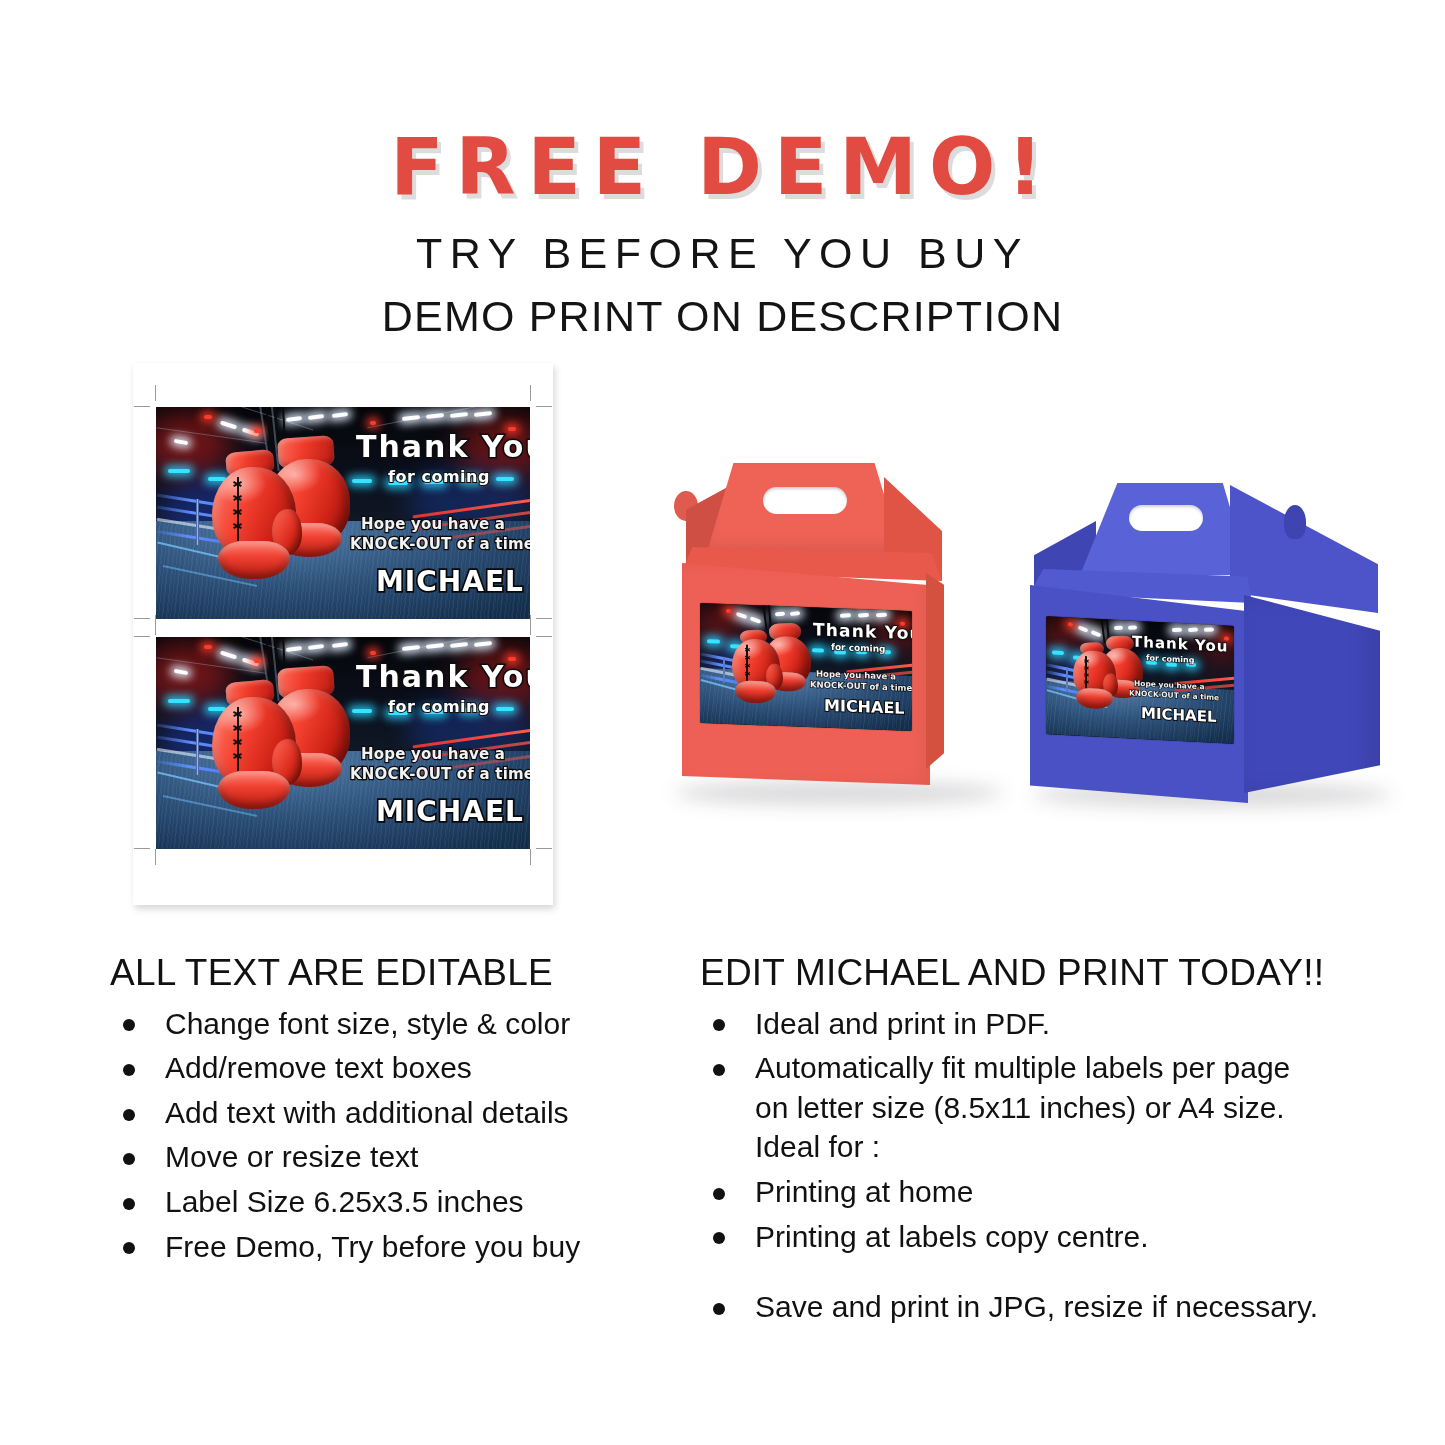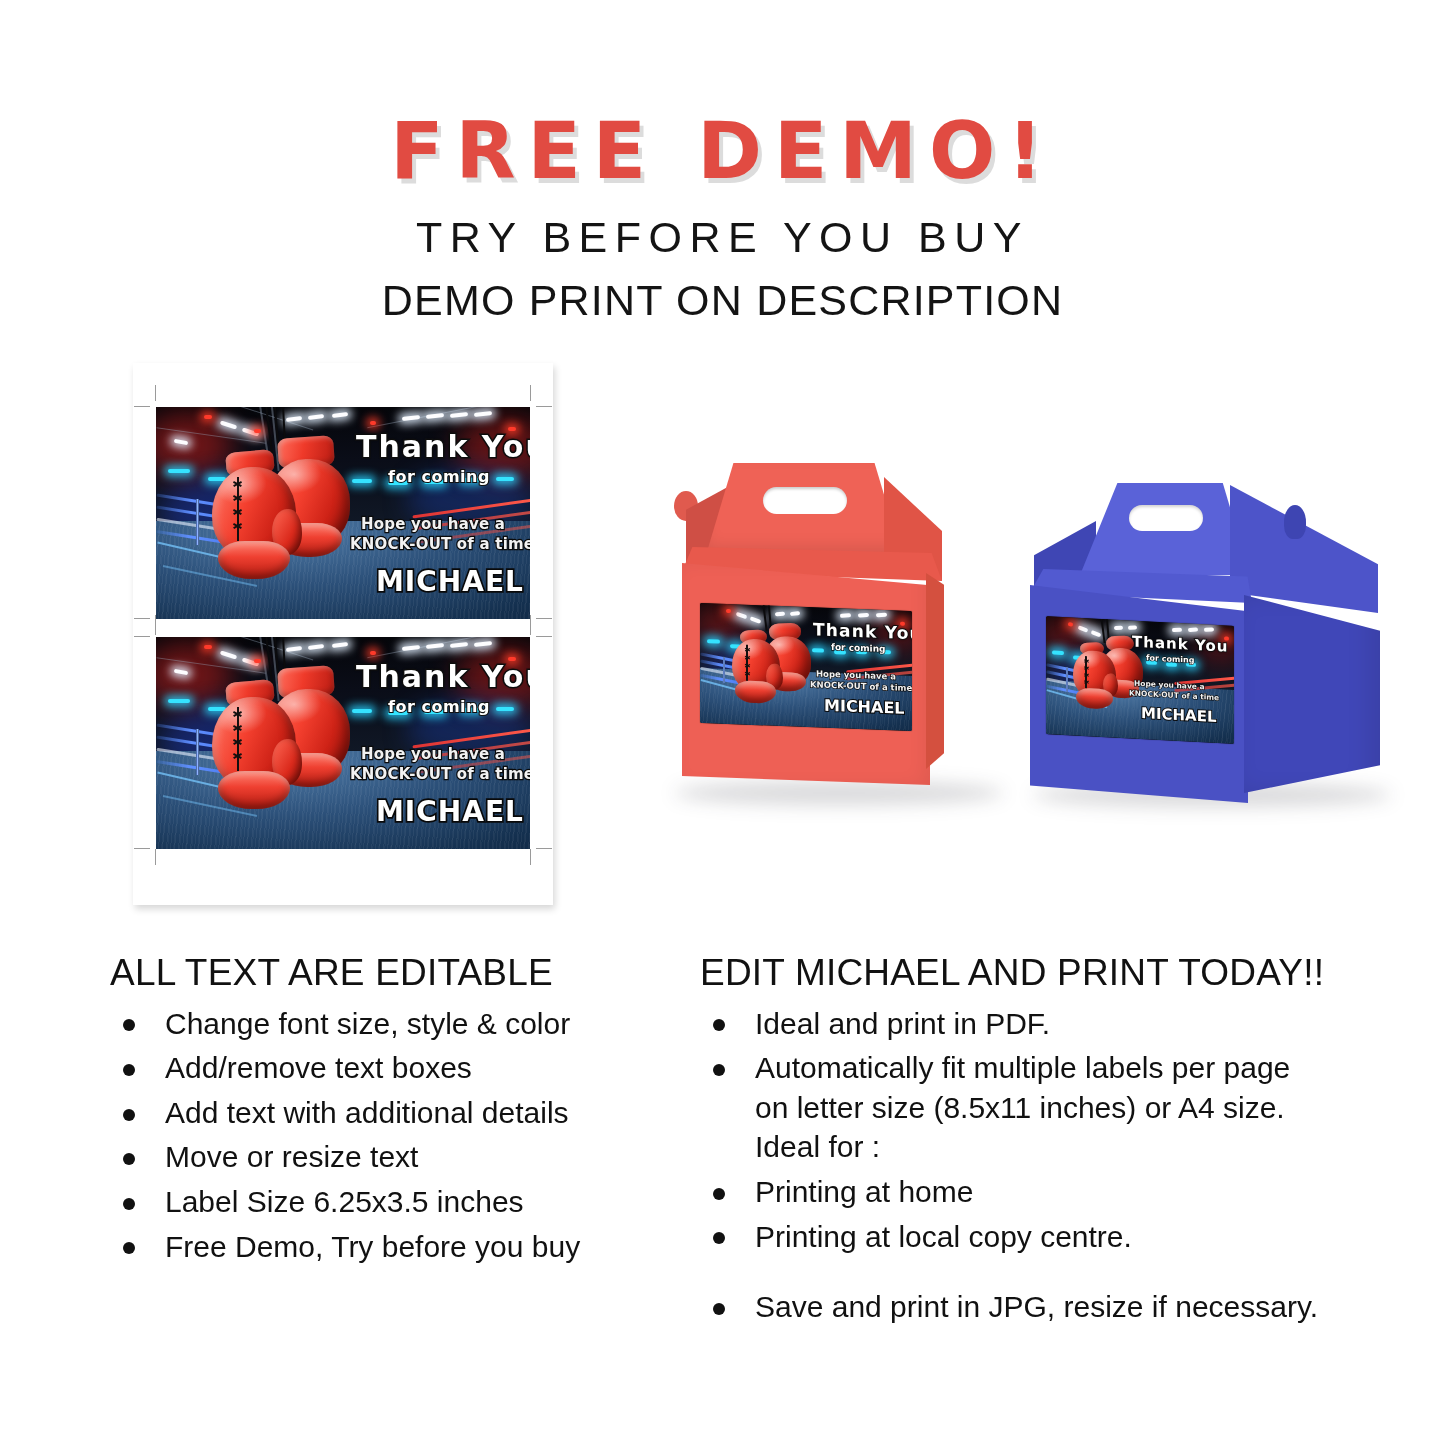--- a/index.html
+++ b/index.html
@@ -1,20 +1,20 @@
 <!DOCTYPE html>
 <html><head>
 <meta charset="utf-8">
 <style>
   html,body{margin:0;padding:0;background:#fff;}
   body{width:1445px;height:1445px;position:relative;overflow:hidden;
        font-family:"Liberation Sans",sans-serif;color:#111;}
 
   
-  #header{position:absolute;left:0;top:0;width:1445px;text-align:center;}
+  #header{position:absolute;left:0;top:16px;width:1445px;text-align:center;}
   #free-demo{
      font-family:"DejaVu Sans",sans-serif;
      font-weight:700;
      font-size:78px;
      letter-spacing:12px;
      color:#E14B42;
      margin-top:112px;
      line-height:1;
      -webkit-text-stroke:3px #ffffff;
      paint-order:stroke fill;
@@ -554,17 +554,17 @@
   <div class="col-head">EDIT MICHAEL AND PRINT TODAY!!</div>
   <ul class="bul">
     <li><span class="dot"></span><span>Ideal and print in PDF.</span></li>
     <li>
         <span class="dot"></span>
       <span class="sub-line">Automatically fit multiple labels per page</span>
       <span class="sub-line">on letter size (8.5x11 inches) or A4 size.</span>
       <span class="sub-line">Ideal for :</span>
     </li>
     <li><span class="dot"></span><span>Printing at home</span></li>
-    <li><span class="dot"></span><span>Printing at local copy centre.</span></li>
+    <li><span class="dot"></span><span>Printing at labels copy centre.</span></li>
     <li class="spacer"></li>
     <li><span class="dot"></span><span>Save and print in JPG, resize if necessary.</span></li>
   </ul>
 </div>
 
 </body></html>

